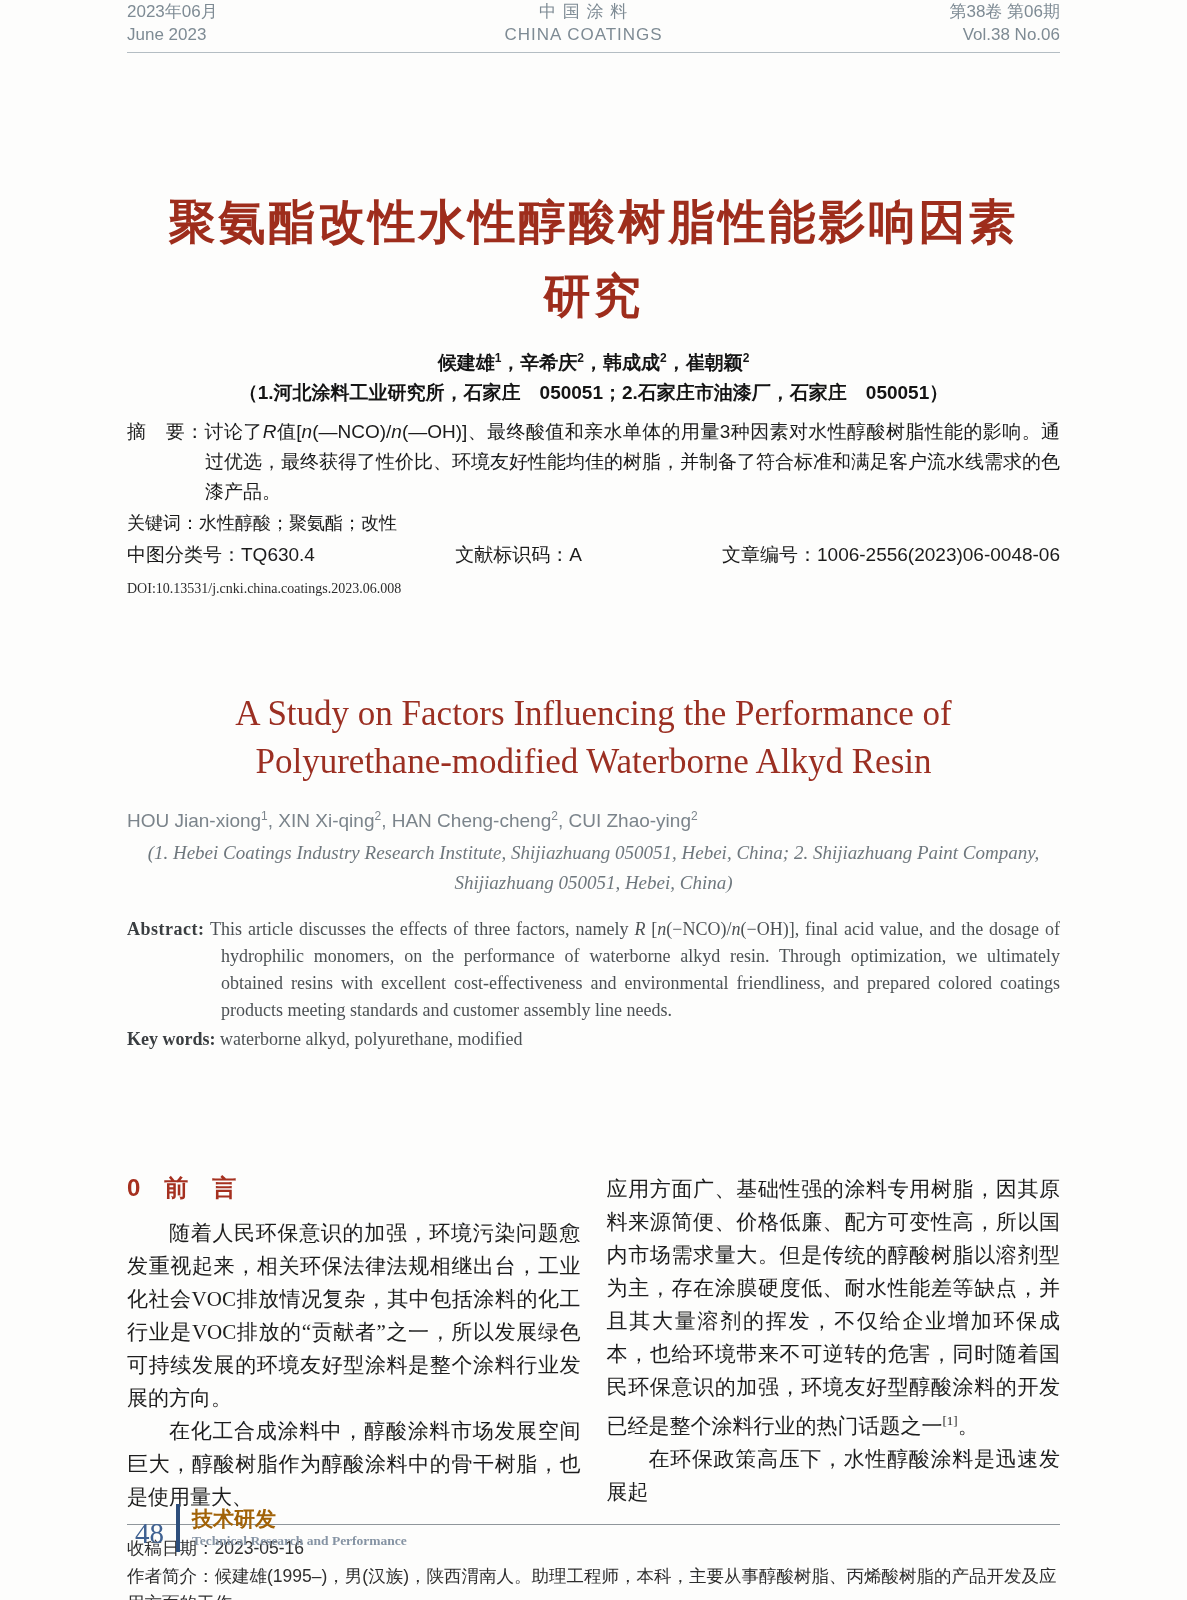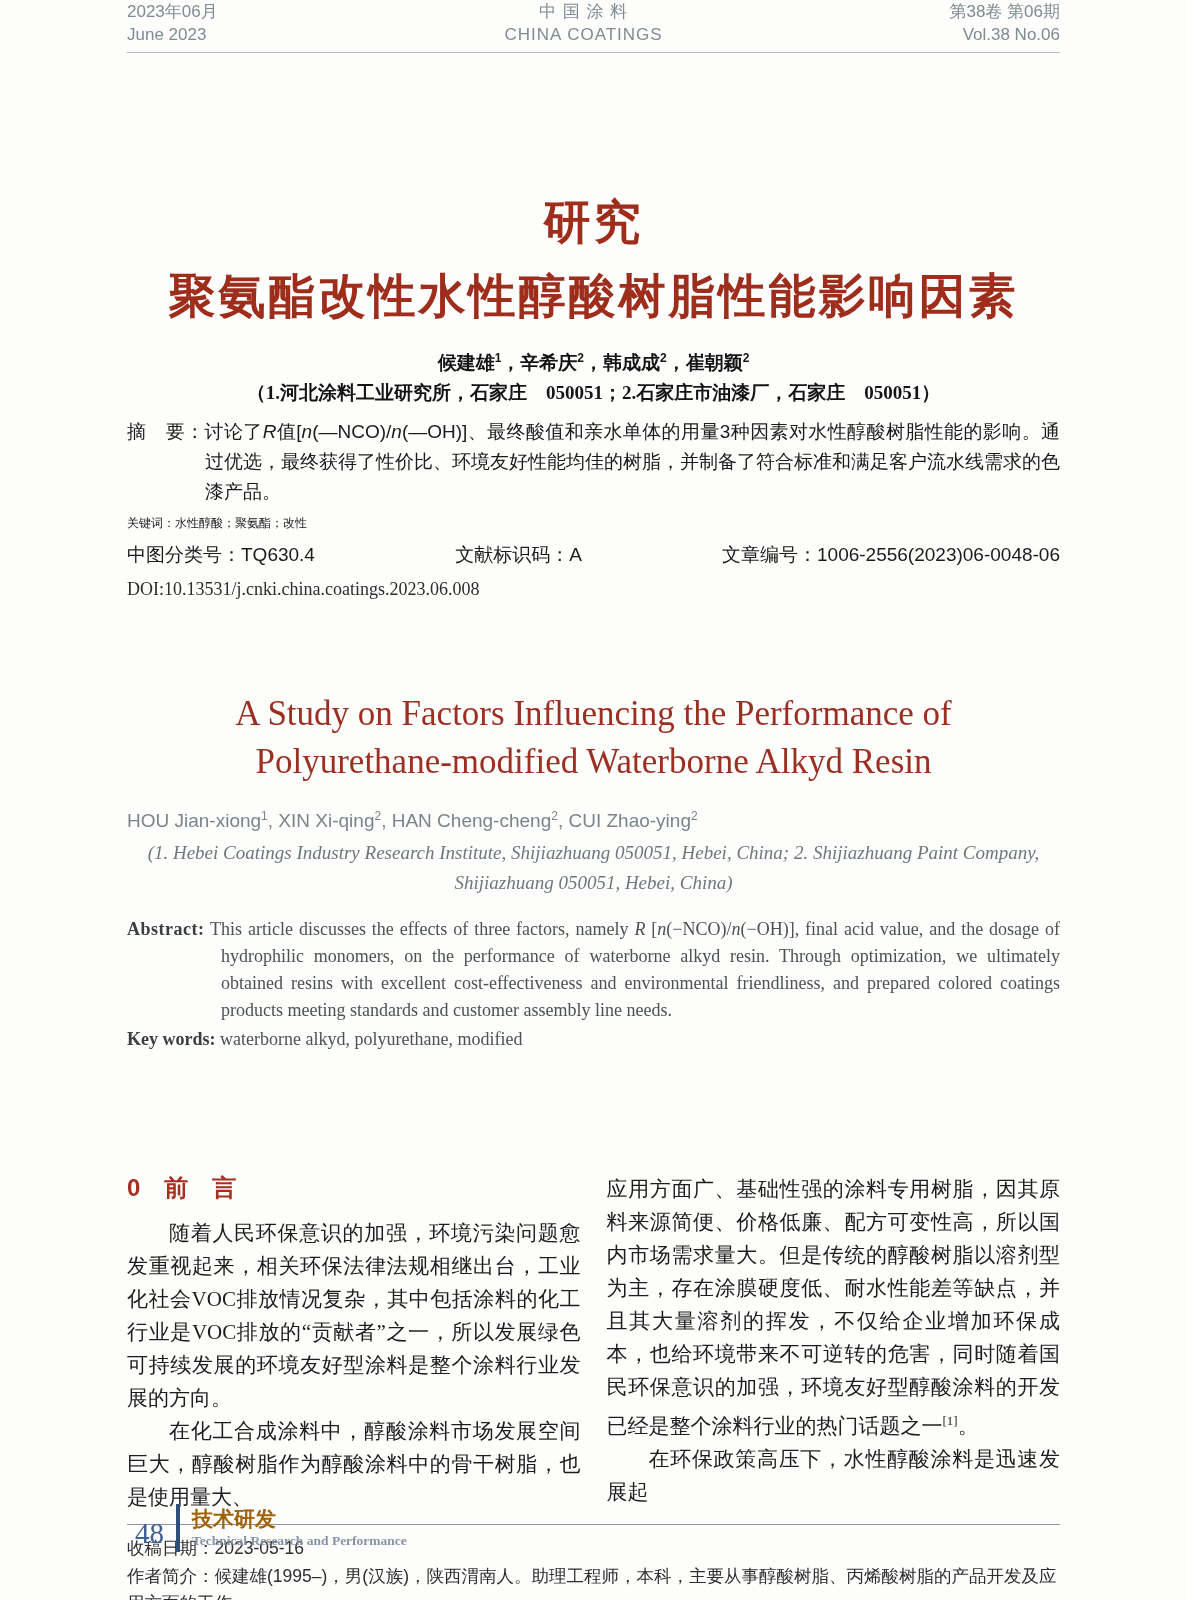--- a/index.html
+++ b/index.html
@@ -22,28 +22,28 @@
   .jheader .c-center { text-align:center; letter-spacing:1px; }
   .jheader .c-right { text-align:right; }
 
   
   .title-zh {
     margin-top:132px; text-align:center;
     color:#9e2d1c; font-weight:700; font-size:47px; line-height:74px; letter-spacing:3px;
   }
   .authors-zh { margin-top:12px; text-align:center; font-size:19px; font-weight:600; color:#141414; line-height:27px; }
   .authors-zh sup, .authors-en sup { font-size:12px; }
-  .affil-zh { margin-top:3px; text-align:center; font-size:19px; font-weight:600; color:#141414; line-height:28px;font-family:Liberation Serif, serif; }
+  .affil-zh { margin-top:3px; text-align:center; font-size:19px; font-weight:600; color:#141414; line-height:28px; }
 
   
   .abs-zh { margin-top:10px; font-size:19px; line-height:30px; color:#1b1b1b; text-align:justify; padding-left:78px; }
   .abs-zh .lbl { margin-left:-78px; }
-  .kw-zh { margin-top:1px; font-size:12px; line-height:30px; color:#1b1b1b; }
+  .kw-zh { margin-top:1px; font-size:18px; line-height:30px; color:#1b1b1b; }
   .cls-row { margin-top:2px; display:flex; justify-content:space-between; font-size:19px; line-height:30px; color:#1b1b1b; }
-  .doi { margin-top:6px; font-family:"Liberation Serif", serif; font-size:18px; color:#2c2c2c; line-height:26px; }
+  .doi { margin-top:6px; font-family:"Liberation Serif", serif; font-size:14px; color:#2c2c2c; line-height:26px; }
   .ital { font-style:italic; }
 
   
   .title-en {
     margin-top:88px; text-align:center; color:#9b2f22;
     font-family:"Liberation Serif", serif; font-weight:400;
     font-size:35px; line-height:48px;
   }
   .authors-en { margin-top:16px; text-align:left; color:#7b848b; font-size:19px; line-height:26px; }
   .affil-en {
@@ -93,22 +93,22 @@
         <div>中 国 涂 料</div>
         <div>CHINA COATINGS</div>
       </div>
       <div class="cell c-right">
         <div>第38卷 第06期</div>
         <div>Vol.38  No.06</div>
       </div>
     </div>
 
     <h1 class="title-zh">
+      <div>聚氨酯改性水性醇酸树脂性能影响因素</div>
       <div>研究</div>
-      <div>聚氨酯改性水性醇酸树脂性能影响因素</div>
     </h1>
 
     <div class="authors-zh">
       <span><span>候建雄</span><sup>1</sup><span>，</span></span><span><span>辛希庆</span><sup>2</sup><span>，</span></span><span><span>韩成成</span><sup>2</sup><span>，</span></span><span><span>崔朝颖</span><sup>2</sup><span></span></span>
     </div>
 
     <div class="affil-zh">（1.河北涂料工业研究所，石家庄　050051；2.石家庄市油漆厂，石家庄　050051）</div>
 
     <p class="abs-zh"><span class="lbl">摘　要：</span><span>讨论了</span><span class="ital">R</span><span>值[</span><span class="ital">n</span><span>(—NCO)/</span><span class="ital">n</span><span>(—OH)]、最终酸值和亲水单体的用量3种因素对水性醇酸树脂性能的影响。通过优选，最终获得了性价比、环境友好性能均佳的树脂，并制备了符合标准和满足客户流水线需求的色漆产品。</span></p>
 

